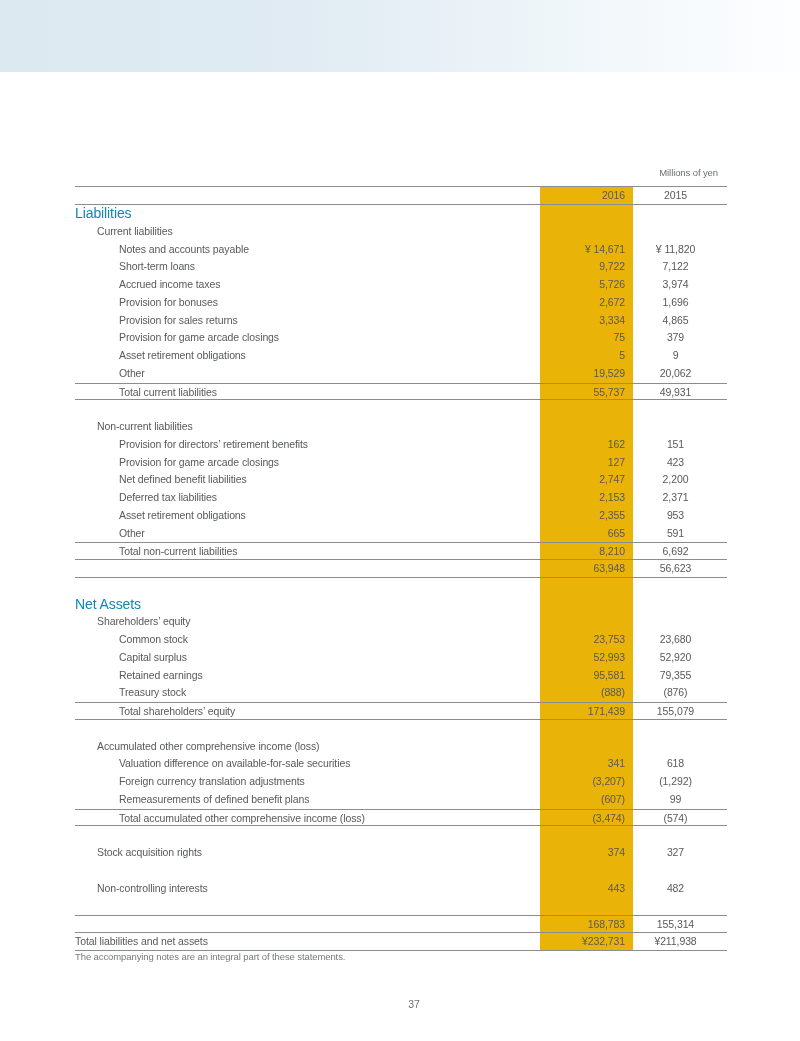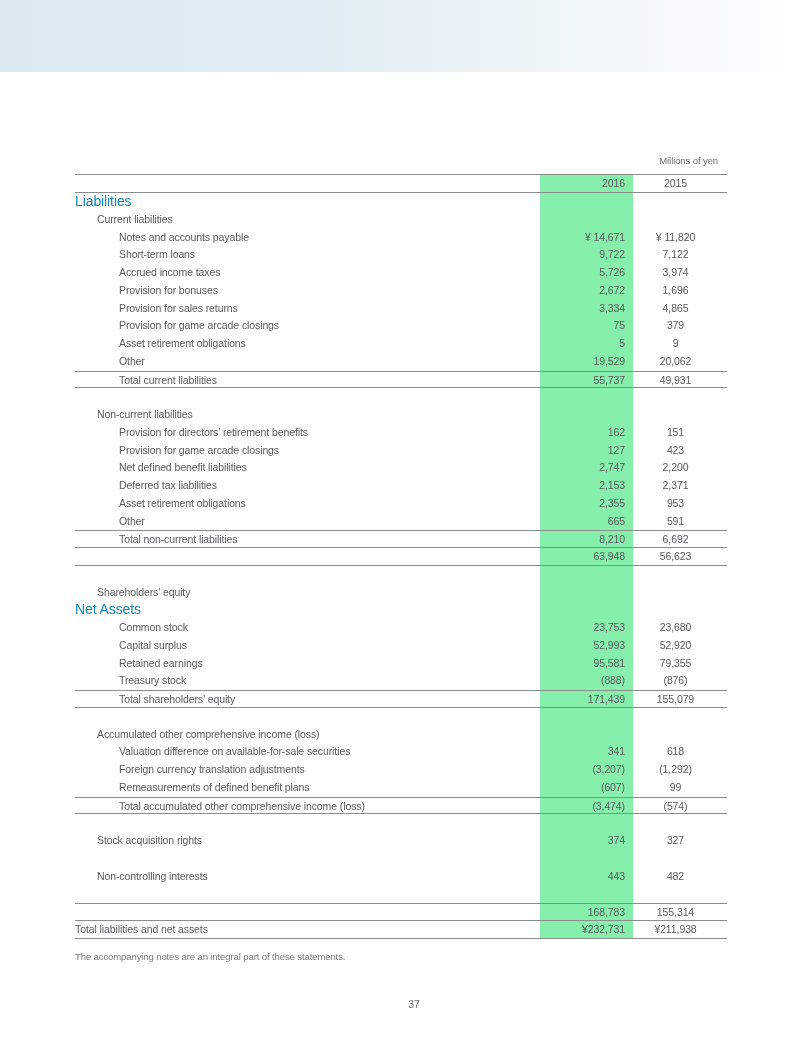--- a/index.html
+++ b/index.html
@@ -7,34 +7,34 @@
   body {
     width:800px; height:1041px; position:relative; overflow:hidden;
     font-family:"Liberation Sans", sans-serif;
     -webkit-font-smoothing:antialiased;
   }
   .band {
     position:absolute; top:0; left:0; width:800px; height:72px;
     background:linear-gradient(90deg, #dce9f1 0%, #e0ebf3 38%, #eef5f9 68%, #fdfeff 100%);
   }
   .table {
-    position:absolute; left:75px; top:153px; width:652px;
+    position:absolute; left:75px; top:165px; width:652px;
     font-size:10.5px; color:#58595b; letter-spacing:-0.1px;
   }
   .units {
     height:21px; line-height:16px; text-align:right; padding-right:9px;
     font-size:9.5px; color:#6d6f72;
   }
   .row { display:flex; height:17.75px; line-height:17.6px; }
   .row.hdr {
     height:19px; line-height:17px;
     border-top:1px solid #8a8c8e; border-bottom:1px solid #8a8c8e;
   }
   .lab { flex:1; overflow:hidden; white-space:nowrap; }
-  .c16 { width:93px; text-align:right; padding-right:8px; background:#86efac; }
+  .c16 { width:93px; text-align:right; padding-right:8px; background:#eab308; }
   .c15 { width:94px; text-align:center; padding-right:9px; }
   .r-heading .lab { color:#0e86b7; font-weight:normal; font-size:14px; }
   .r-sub  .lab { padding-left:22px; }
   .r-item .lab, .r-total .lab { padding-left:44px; }
   .r-total1 .lab { padding-left:22px;margin-top:16px; }
   .r-grand .lab { padding-left:0; }
   .bt { border-top:1px solid #8a8c8e; }
   .bb { border-bottom:1px solid #8a8c8e; }
   .footnote {
     position:absolute; left:75px; top:951px;
@@ -161,27 +161,27 @@
       <div class="row r-total1 bb">
         <span class="lab">Total liabilities</span>
         <span class="c16">63,948</span>
         <span class="c15">56,623</span>
       </div>
       <div class="row r-spacer">
         <span class="lab"></span>
         <span class="c16"></span>
         <span class="c15"></span>
       </div>
-      <div class="row r-sub">
-        <span class="lab">Shareholders’ equity</span>
-        <span class="c16"></span>
-        <span class="c15"></span>
-      </div>
       <div class="row r-heading">
         <span class="lab">Net Assets</span>
+        <span class="c16"></span>
+        <span class="c15"></span>
+      </div>
+      <div class="row r-sub">
+        <span class="lab">Shareholders’ equity</span>
         <span class="c16"></span>
         <span class="c15"></span>
       </div>
       <div class="row r-item">
         <span class="lab">Common stock</span>
         <span class="c16">23,753</span>
         <span class="c15">23,680</span>
       </div>
       <div class="row r-item">
         <span class="lab">Capital surplus</span>

